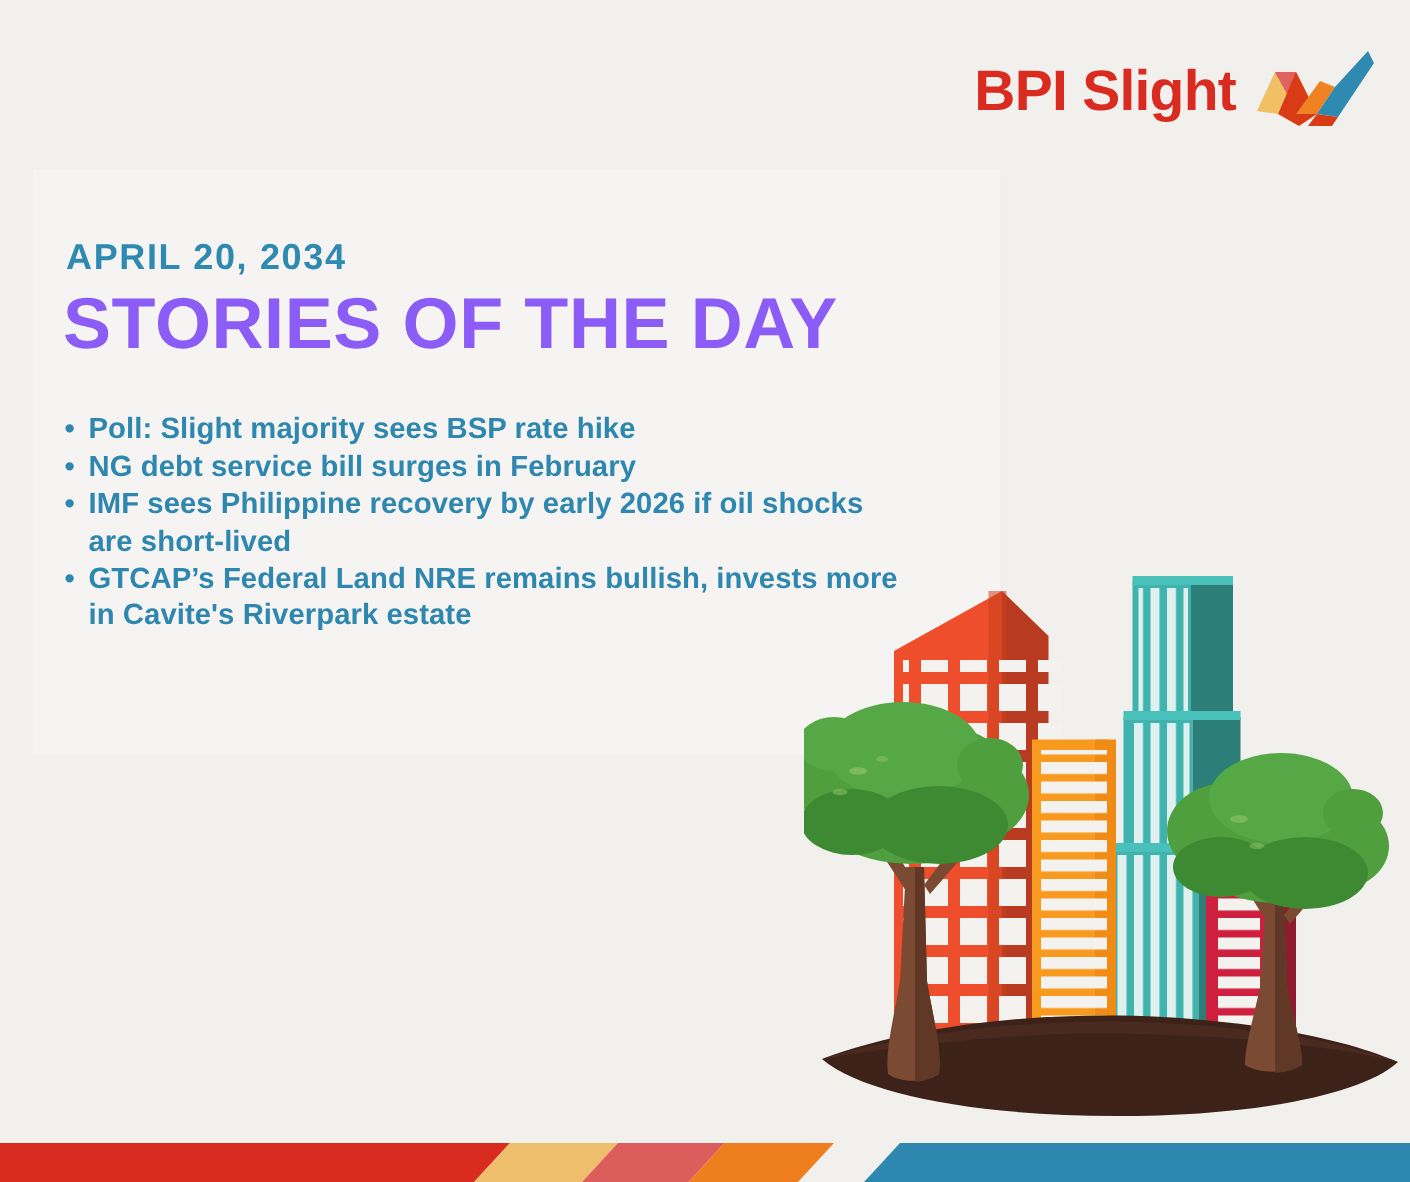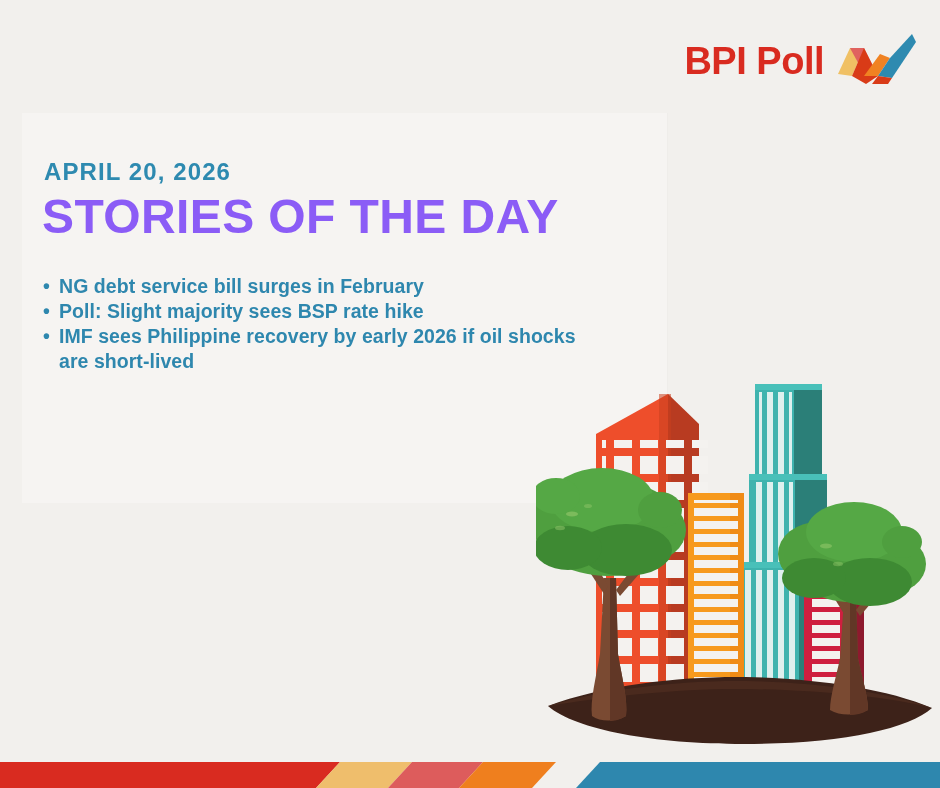--- a/index.html
+++ b/index.html
@@ -102,38 +102,39 @@
   }
 </style>
 </head>
 <body>
 
 <div id="poster">
 
   <div class="panel"></div>
 
   <div class="logo-block">
-    <div class="logo-word">BPI Poll</div>
+    <div class="logo-word">BPI Slight</div>
     <svg class="logo-mark" viewBox="0 0 82 58">
       <polygon points="2,42 14,16 28,16 16,44" fill="#f0c064"></polygon>
       <polygon points="14,16 28,16 38,36 26,38" fill="#e0625f"></polygon>
       <polygon points="16,44 28,16 42,44 30,52" fill="#d93b17"></polygon>
       <polygon points="28,44 42,44 54,26 44,22" fill="#f08222"></polygon>
       <polygon points="42,44 54,26 76,2 80,10 56,46" fill="#2e8ab0"></polygon>
       <polygon points="42,44 56,46 52,52 36,52" fill="#d93b17"></polygon>
     </svg>
   </div>
 
-  <div class="date-line">APRIL 20, 2026</div>
+  <div class="date-line">APRIL 20, 2034</div>
   <div class="main-title">STORIES OF THE DAY</div>
 
   <ul class="stories">
+    <li>Poll: Slight majority sees BSP rate hike</li>
     <li>NG debt service bill surges in February</li>
-    <li>Poll: Slight majority sees BSP rate hike</li>
     <li>IMF sees Philippine recovery by early 2026 if oil shocks are short-lived</li>
+    <li>GTCAP’s Federal Land NRE remains bullish, invests more in Cavite's Riverpark estate</li>
   </ul>
 
   <svg class="cityscape" viewBox="0 0 404 375">
 
     <defs>
 
       <pattern id="gridWin" x="0" y="0" width="26" height="26" patternUnits="userSpaceOnUse">
         <rect x="0" y="0" width="18" height="18" fill="#f4f2ef"></rect>
       </pattern>
 

